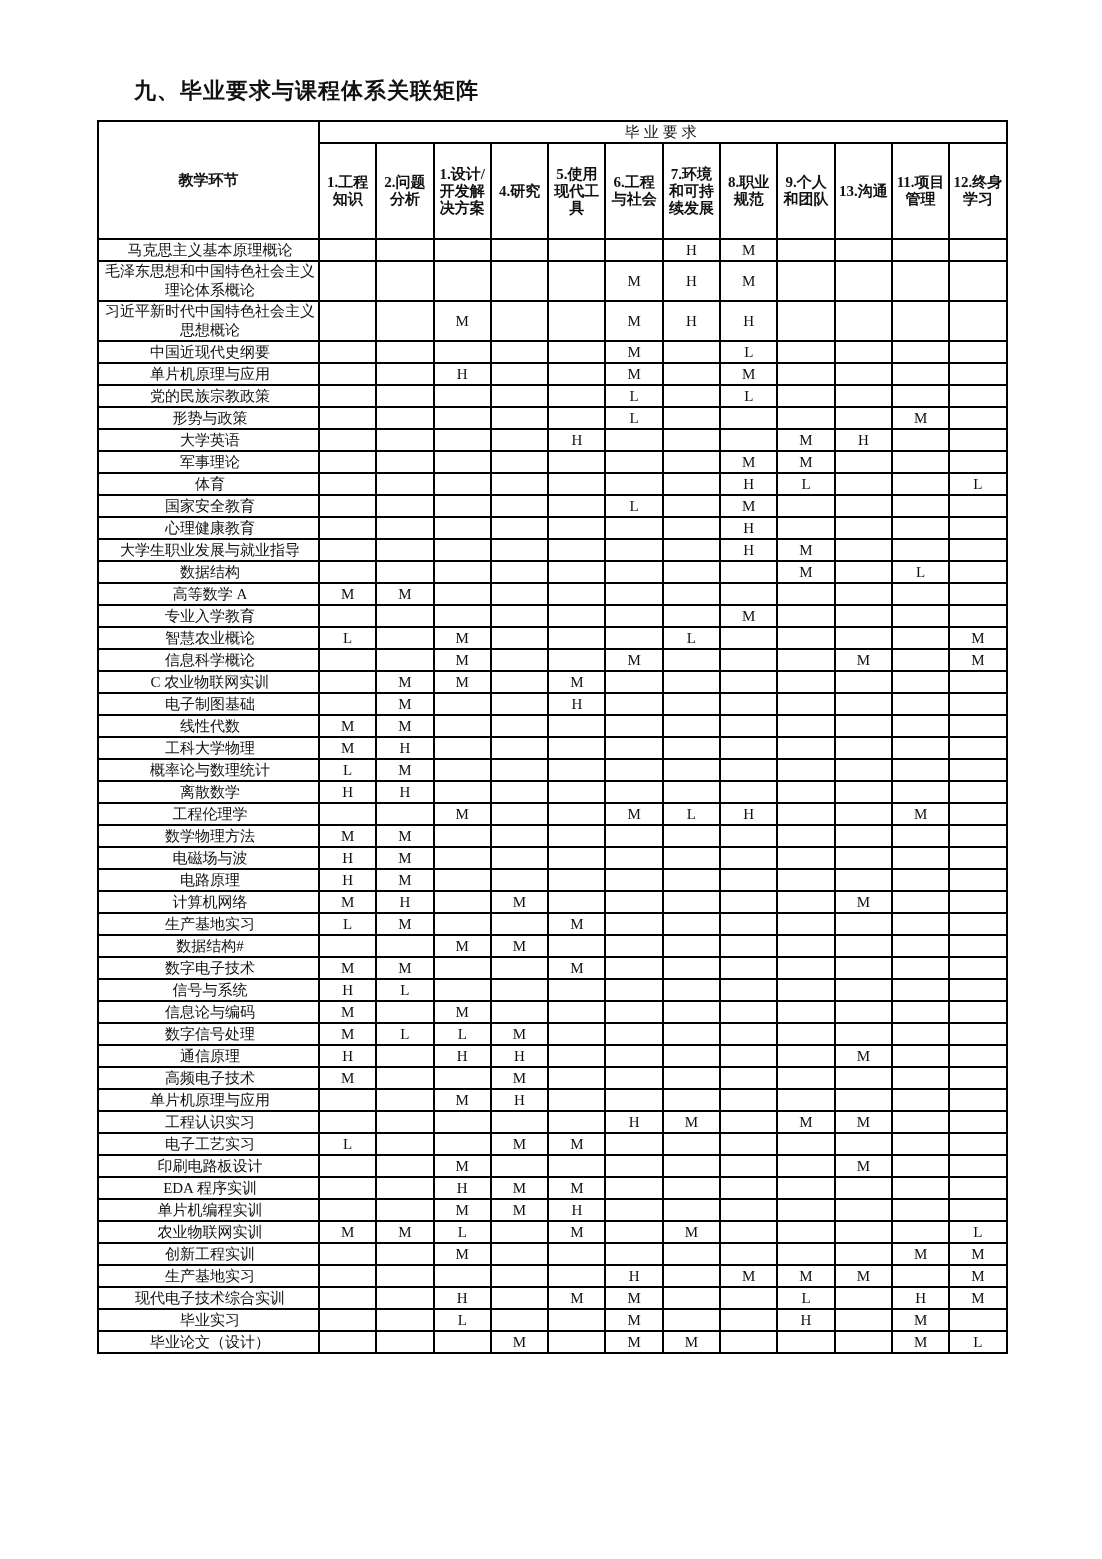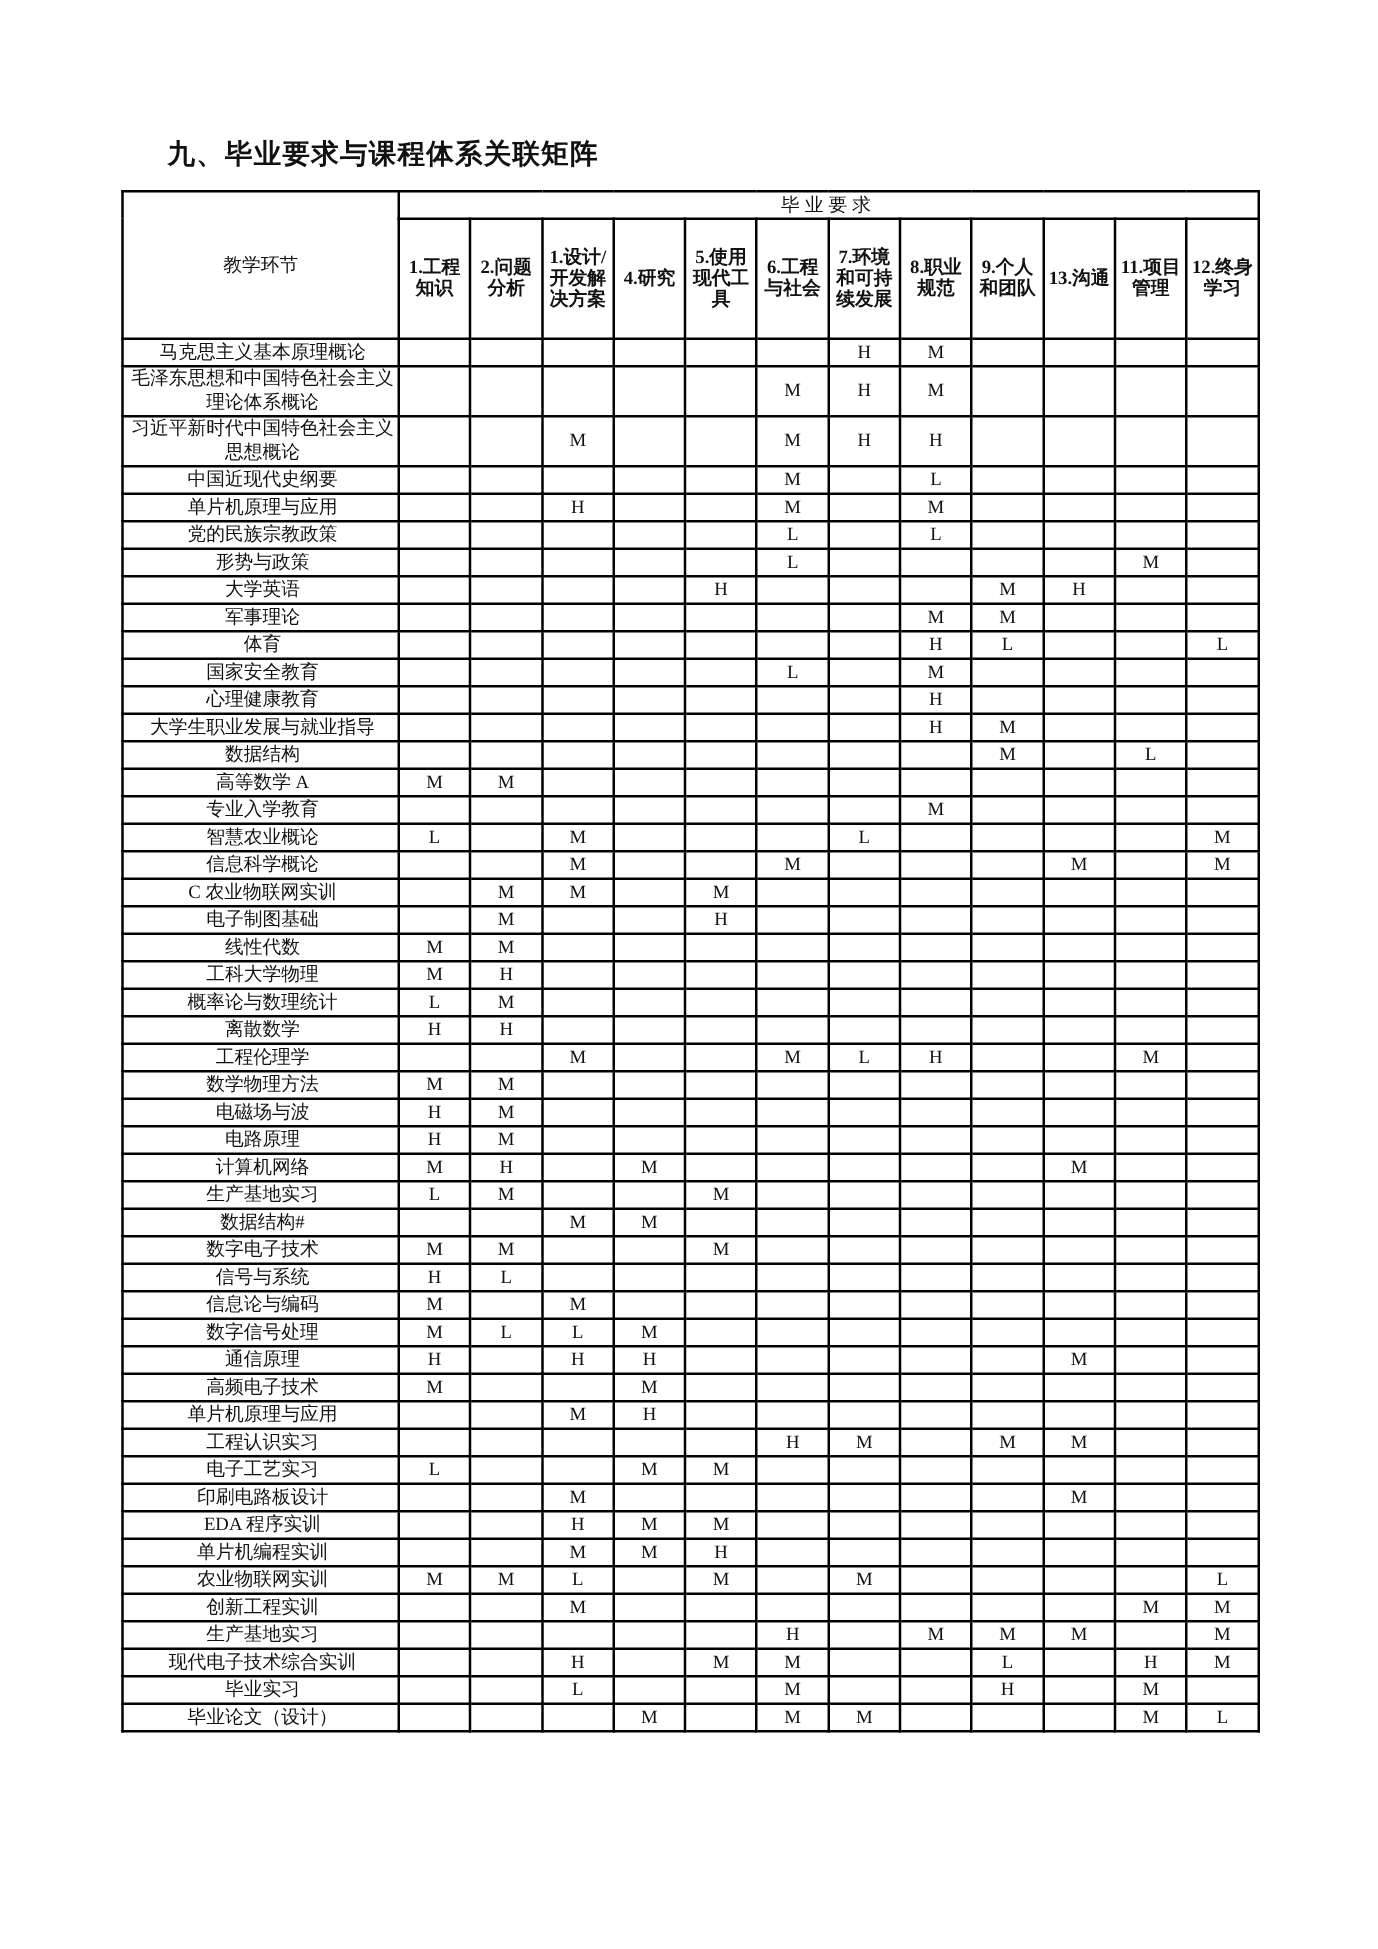--- a/index.html
+++ b/index.html
@@ -8,21 +8,21 @@
     width: 1102px;
     height: 1559px;
     font-family: "Liberation Serif", "DejaVu Serif", serif;
     color: #111111;
     position: relative;
   }
   .page {
     width: 1102px;
     height: 1559px;
     background: #ffffff;
-    padding-top: 108px;
+    padding-top: 76px;
   }
   .doc-title {
     margin-left: 134px;
     font-size: 22px;
     font-weight: bold;
     letter-spacing: 1px;
     margin-bottom: 14px;
   }
   table.matrix {
     border-collapse: collapse;
@@ -31,21 +31,21 @@
     width: 909px;
   }
   table.matrix col.course-col { width: 221px; }
   table.matrix col.val-col { width: 57.3px; }
   table.matrix th, table.matrix td {
     border: 2px solid #000000;
     font-size: 15px;
     overflow: hidden;
   }
   th.corner {
-    font-weight: normal;
+    font-weight: bold;
     text-align: center;
     vertical-align: middle;
     font-size: 15px;
   }
   th.group {
     font-weight: normal;
     text-align: center;
     vertical-align: middle;
     height: 22px;
     font-size: 15px;

